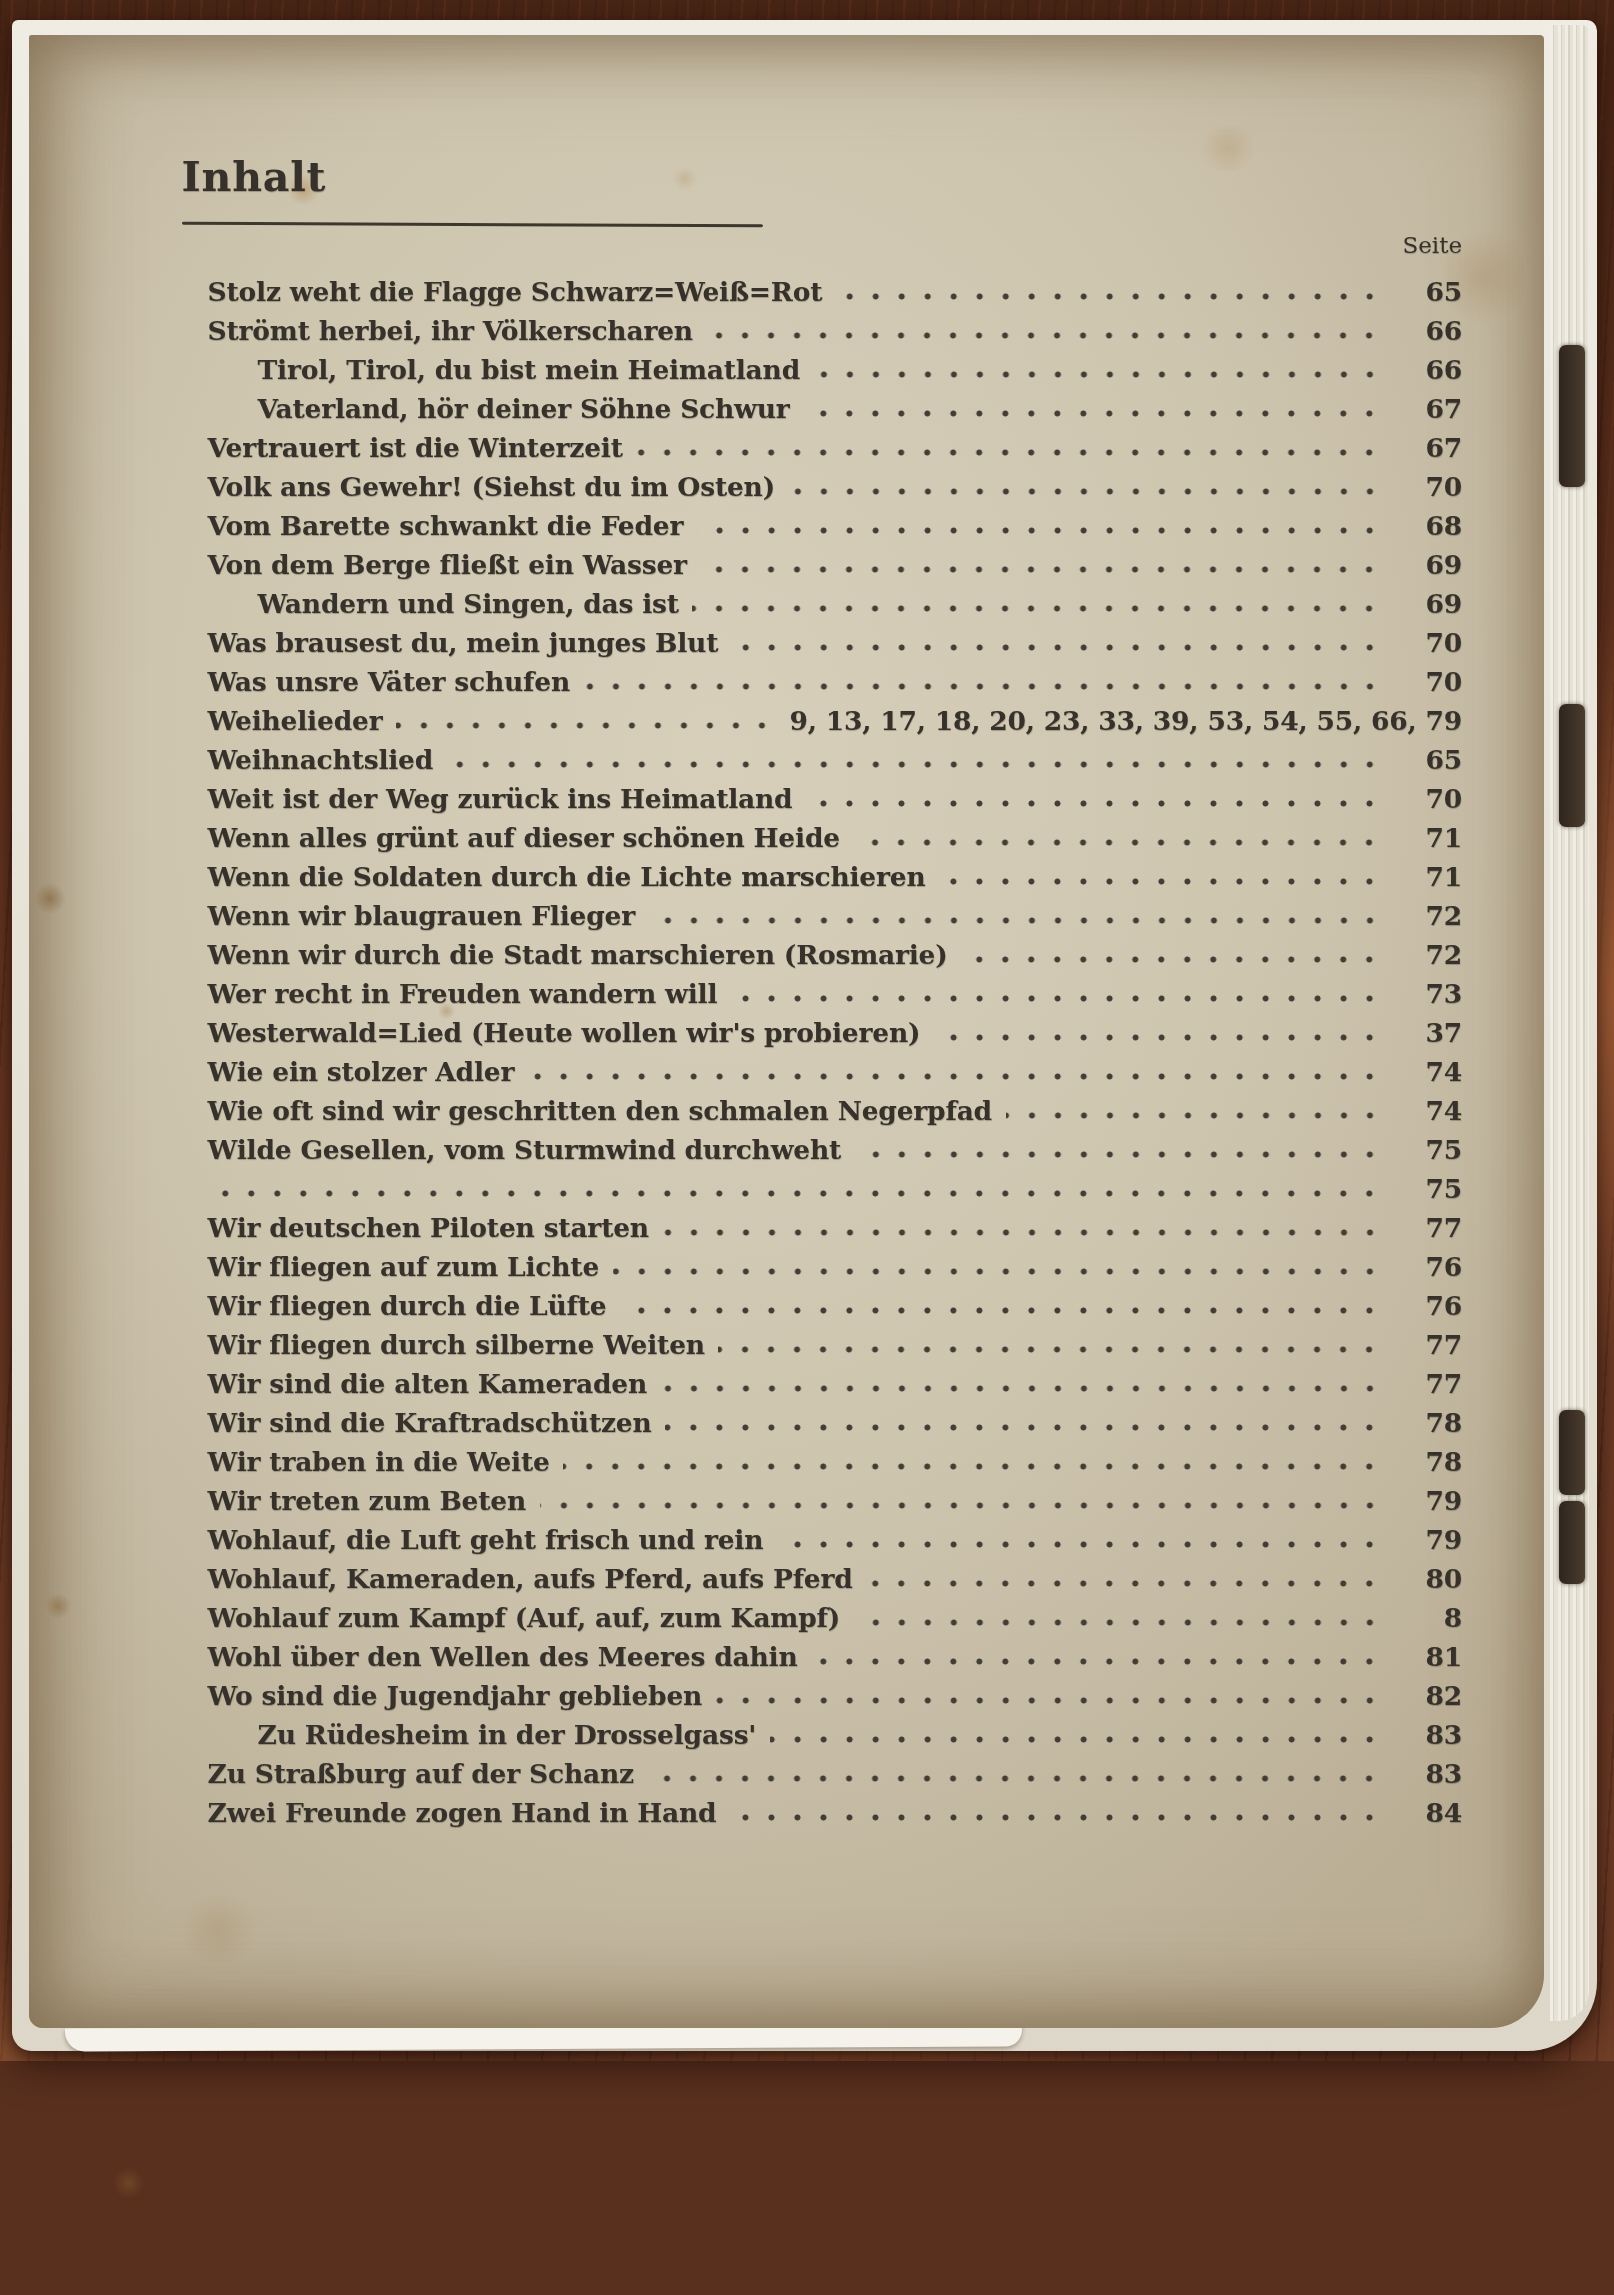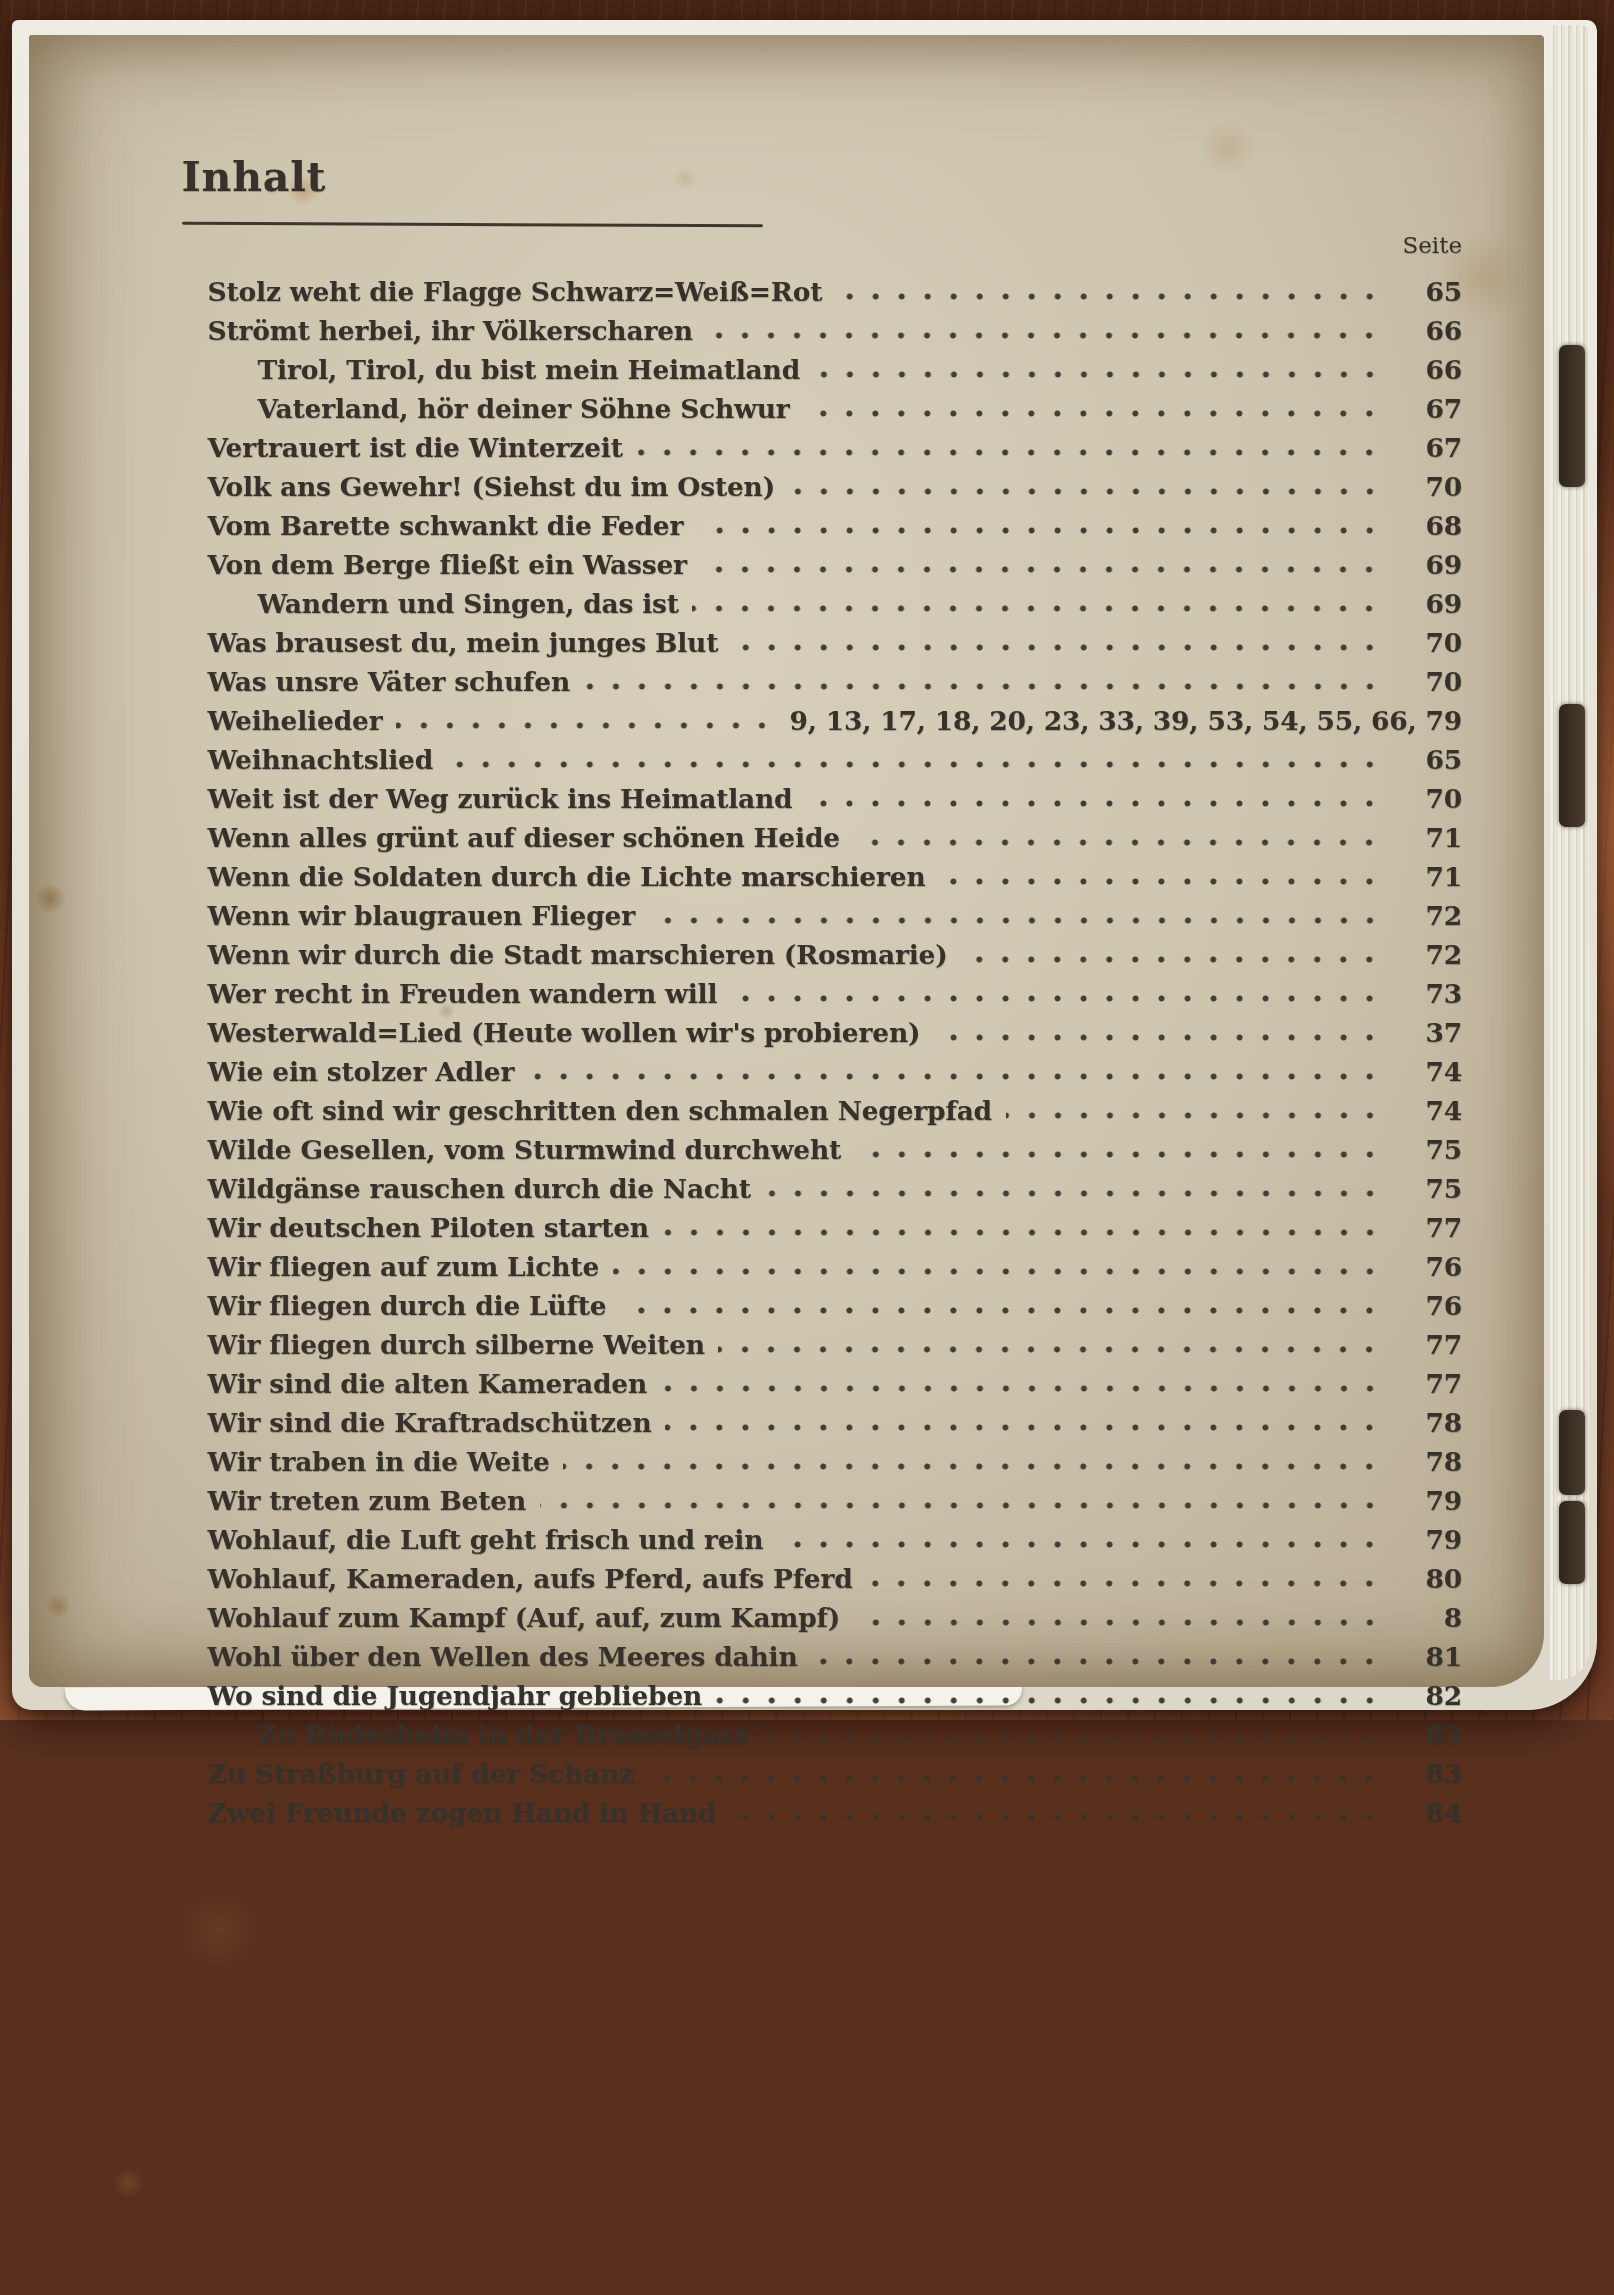--- a/index.html
+++ b/index.html
@@ -1,21 +1,21 @@
 <!DOCTYPE html>
 <html style="font-size:12px"><head>
 <meta charset="utf-8">
 <style>
   html,body{margin:0;padding:0;}
   body{
     width:1615px;height:2295px;overflow:hidden;
     font-family:"DejaVu Serif","Liberation Serif",serif;
     background:#59301e;
   }
-  .scene{position:relative;width:1615px;height:1720px;}
+  .scene{position:relative;width:1615px;height:2061px;}
   
   .wood{
     position:absolute;inset:0;
     background:
       radial-gradient(ellipse 719px 605px at 101% 48%, rgba(214,128,74,.55), rgba(0,0,0,0) 62%),
       radial-gradient(ellipse 605px 318px at 55% 102%, rgba(196,112,63,.45), rgba(0,0,0,0) 60%),
       radial-gradient(ellipse 378px 227px at -2% 101%, rgba(205,125,72,.4), rgba(0,0,0,0) 60%),
       repeating-linear-gradient(93deg, rgba(52,24,13,.28) 0 2.3px, rgba(0,0,0,0) 2.3px 11.3px, rgba(132,66,38,.2) 11.3px 13.6px, rgba(0,0,0,0) 13.6px 27px),
       linear-gradient(180deg,#482515 0%,#63341f 30%,#6e3b25 65%,#713e27 100%);
   }
@@ -251,21 +251,20 @@
     <span class="n">74</span>
   </div>
 
   <div class="entry">
     <span class="t">Wilde Gesellen, vom Sturmwind durchweht</span>
     <span class="leader"></span>
     <span class="n">75</span>
   </div>
 
   <div class="entry">
-    <span class="t">Wildgänse rauschen durch die Nacht</span>
     <span class="leader"></span>
     <span class="n">75</span>
   </div>
 
   <div class="entry">
     <span class="t">Wir deutschen Piloten starten</span>
     <span class="leader"></span>
     <span class="n">77</span>
   </div>
 

